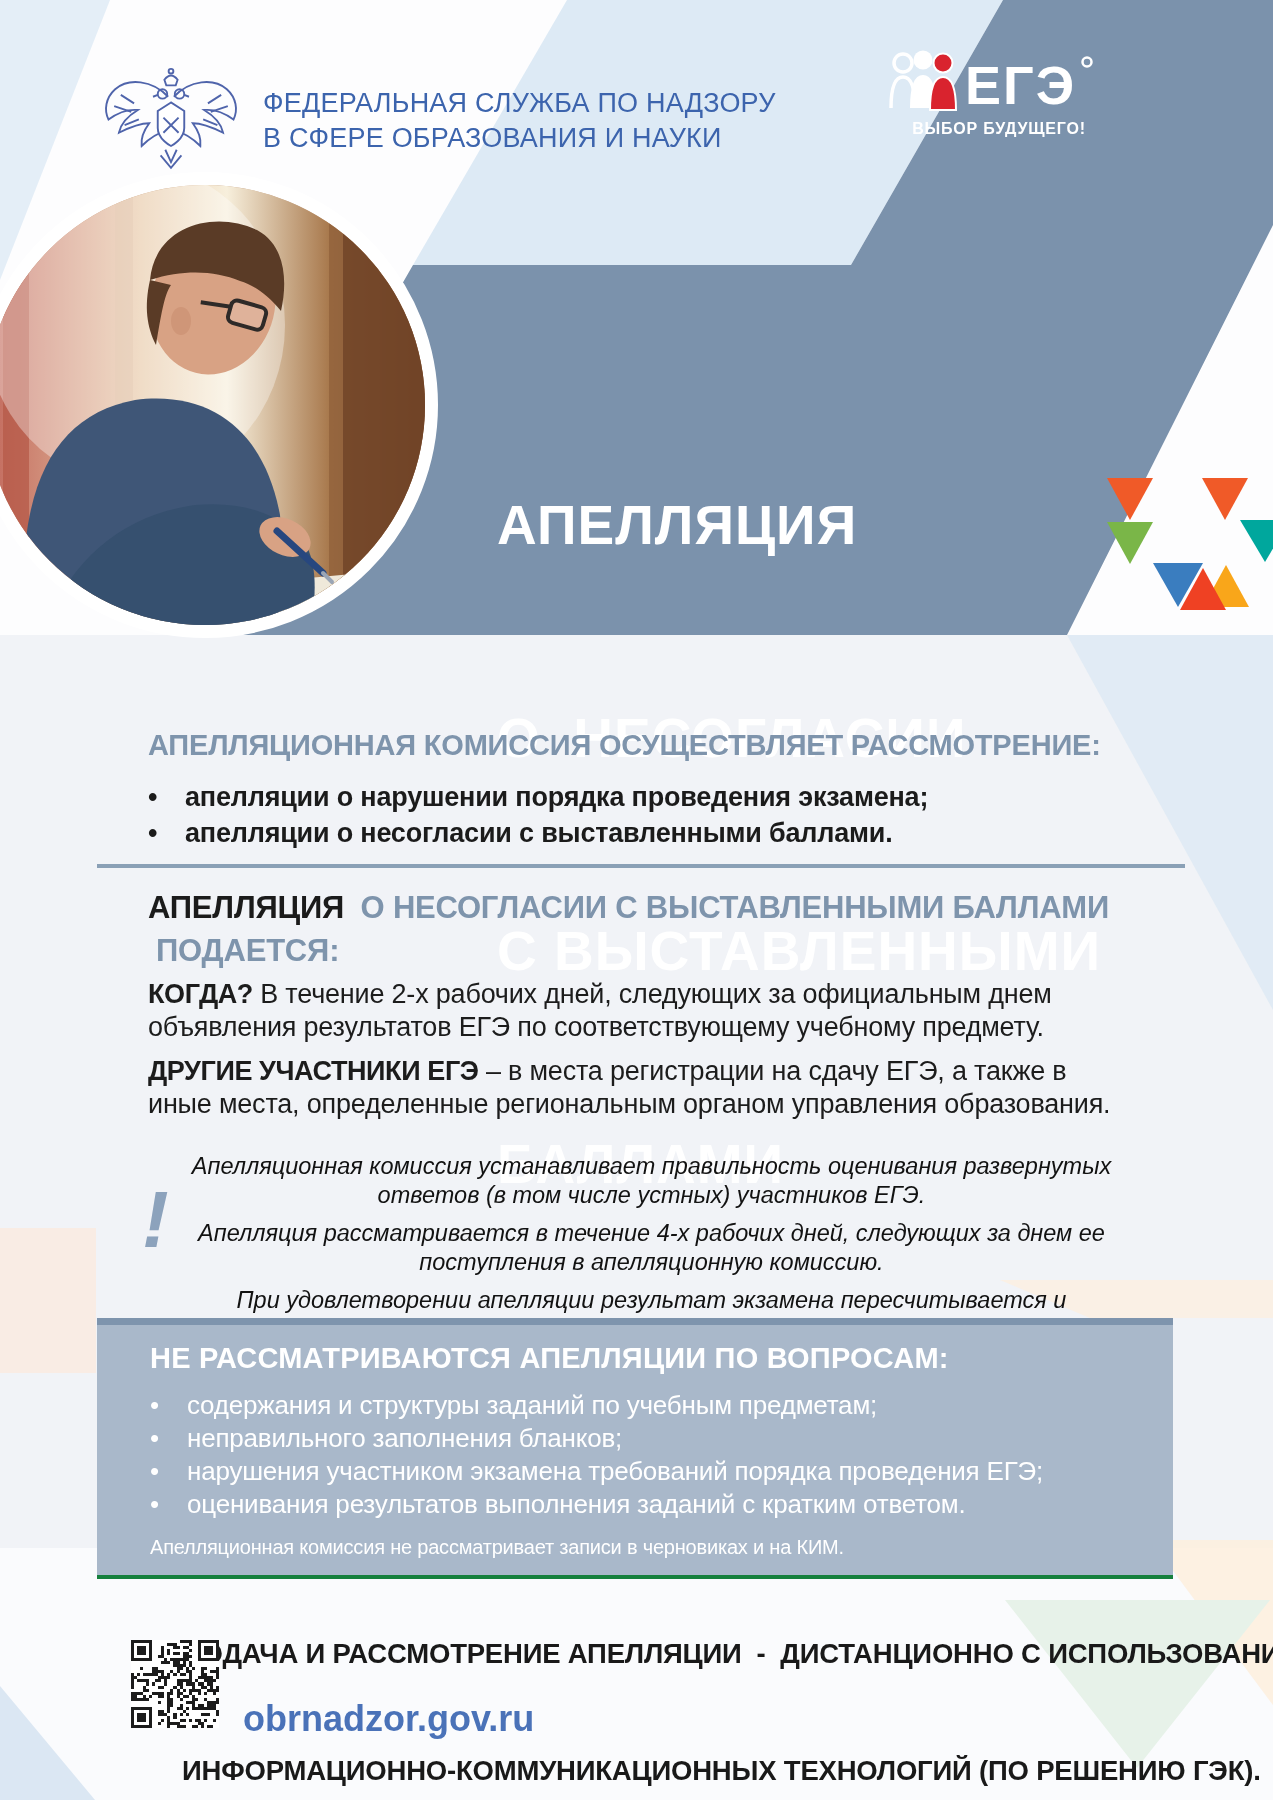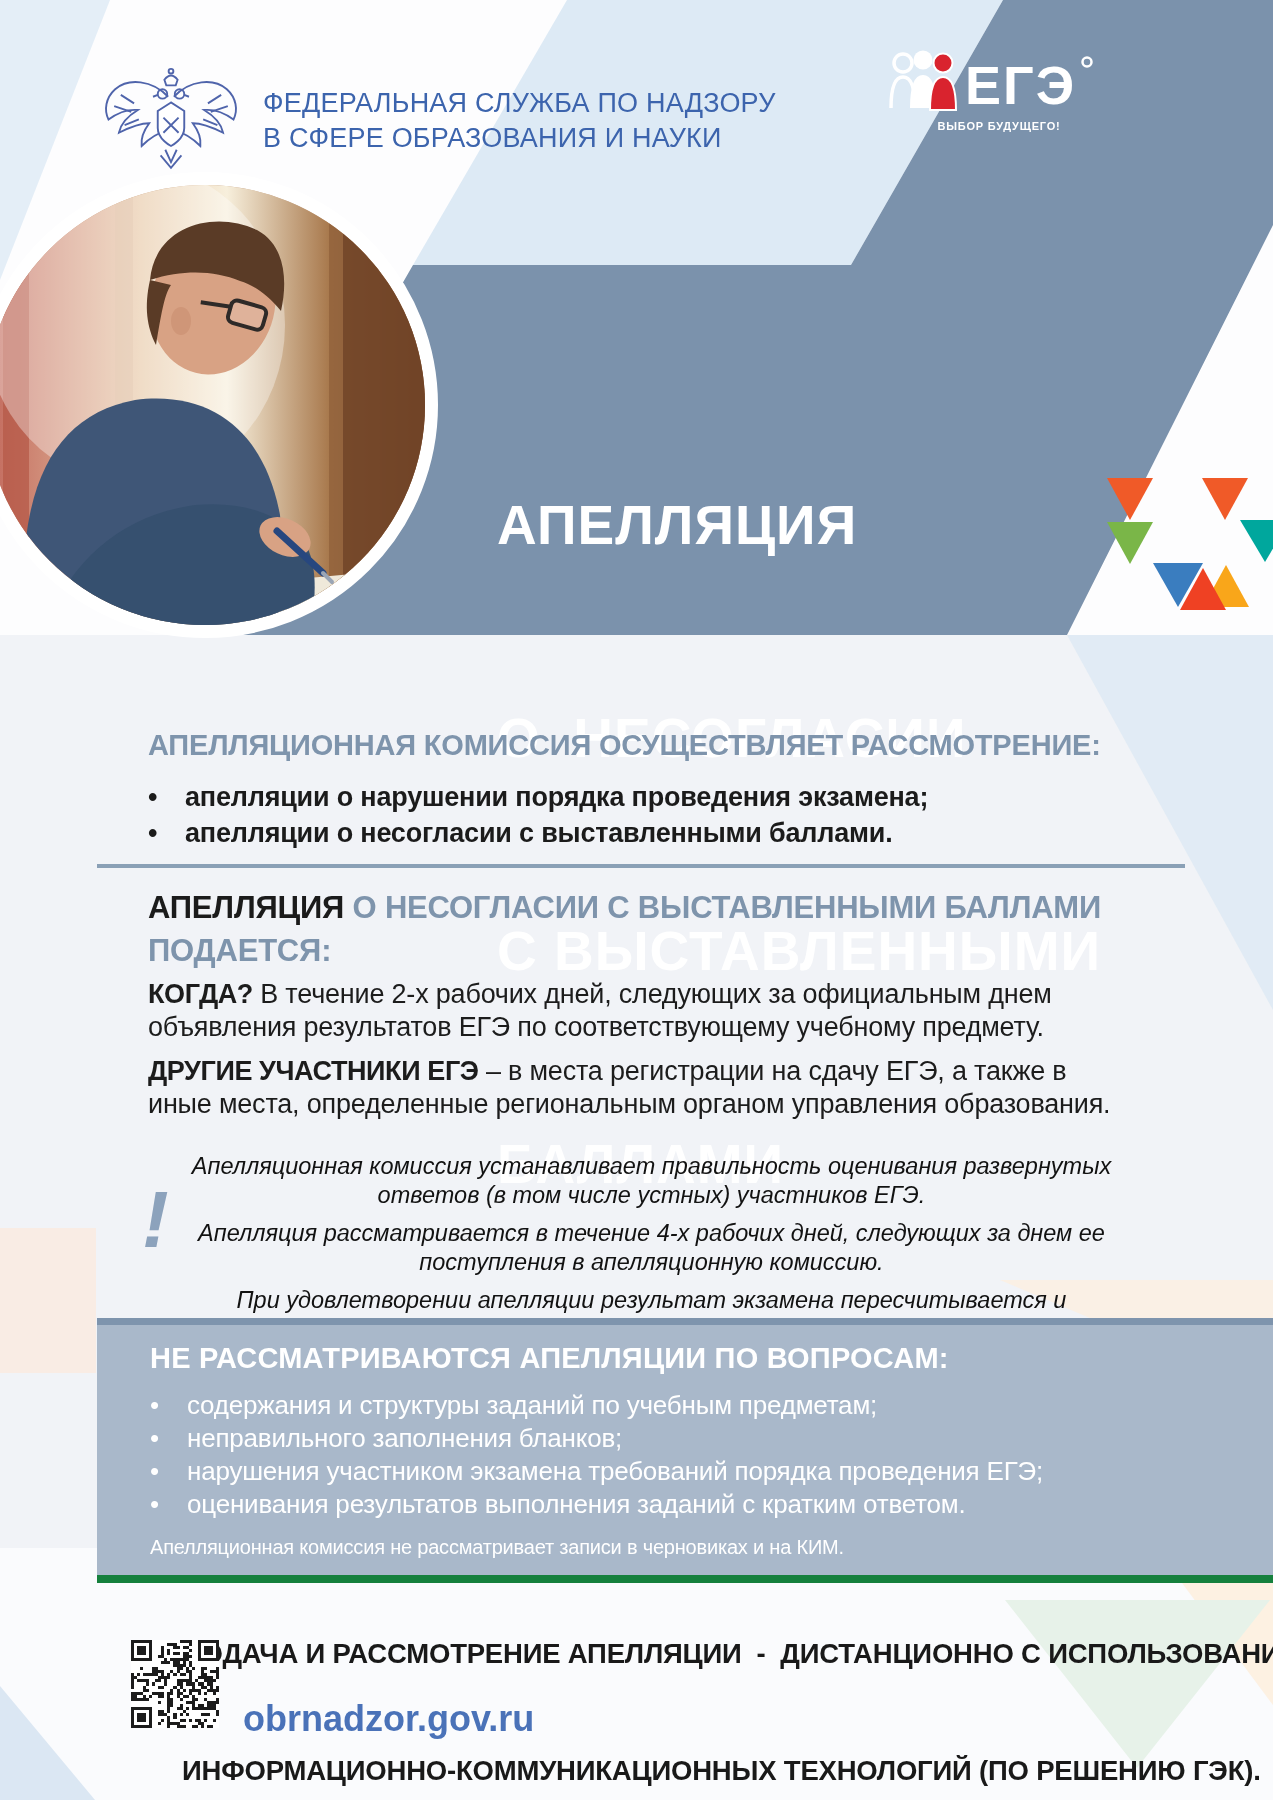--- a/index.html
+++ b/index.html
@@ -30,44 +30,44 @@
   .tri-cluster{left:1080px;top:460px;width:193px;height:160px;}
   
   .photo{left:-28px;top:172px;width:466px;height:466px;border:13px solid #fff;border-radius:50%;
      overflow:hidden;box-sizing:border-box;background:#caa98c;z-index:2;}
   .photo svg{display:block;}
   
   .emblem{left:100px;top:62px;width:142px;height:114px;}
   .org-text{left:263px;top:86px;color:#3c64ad;font-size:27px;line-height:35px;letter-spacing:.2px;z-index:3;}
   .ege-block{left:868px;top:50px;width:262px;text-align:center;z-index:3;}
   .ege-logo{width:236px;height:66px;margin:0 auto;display:block;}
-  .ege-tagline{margin-top:4px;color:#fff;font-size:11px;font-weight:bold;letter-spacing:.8px;}
+  .ege-tagline{margin-top:4px;color:#fff;font-size:16px;font-weight:bold;letter-spacing:.8px;}
   
   .title{left:497px;top:348px;color:#fff;font-size:55px;font-weight:bold;line-height:71px;
      letter-spacing:1px;z-index:3;white-space:pre;}
   
-  .h-blue{color:#7e94ac;}
+  .h-blue{color:#7e94ac;padding-left:8px;}
   .sec-commission{left:148px;top:729px;z-index:3;}
   .sec-commission .h1{font-size:29px;font-weight:bold;color:#7e94ac;white-space:nowrap;}
   .bullets{margin-top:17px;}
   .b-row{display:flex;font-size:27px;font-weight:bold;color:#1b1b1b;line-height:36px;}
   .b-dot{width:37px;flex:none;}
   .divider{left:97px;top:864px;width:1088px;height:4px;background:#8aa0b6;z-index:3;}
   .sec-appeal{left:148px;top:886px;z-index:3;font-size:31px;font-weight:bold;line-height:43px;}
   .sec-appeal .blk{color:#1b1b1b;}
   .sec-where{left:148px;top:978px;width:965px;z-index:3;font-size:27px;line-height:33px;color:#1c1c1c;}
   .sec-where p{margin:0 0 11px 0;}
   .sec-where b{letter-spacing:-0.4px;}
   .sec-note{left:142px;top:1152px;width:975px;z-index:3;display:flex;}
   .note-mark{flex:none;width:44px;font-size:80px;font-weight:bold;color:#8ca2bc;line-height:1;
      padding-top:28px;font-style:italic;}
   .note-items{flex:1;text-align:center;}
   .note-item{font-size:23.5px;line-height:29px;font-style:italic;color:#121212;margin:0 0 9px 0;letter-spacing:0;}
-  .band{left:97px;top:1318px;width:1176px;box-sizing:border-box;background:#a9b8ca;
-     border-top:7px solid #7e94ad;border-bottom:8px solid #15803d;
+  .band{left:97px;top:1318px;width:1076px;box-sizing:border-box;background:#a9b8ca;
+     border-top:7px solid #7e94ad;border-bottom:4px solid #15803d;
      padding:17px 30px 16px 53px;z-index:3;color:#fff;}
   .band .h1{font-size:29px;font-weight:bold;letter-spacing:.2px;}
   .band .b-row{color:#fff;font-size:26px;font-weight:normal;line-height:33px;}
   .band .bullets{margin-top:14px;}
   .band-footer{margin-top:15px;font-size:20px;}
   .sec-remote{left:182px;top:1556px;z-index:3;font-size:27.5px;font-weight:bold;
      line-height:39px;color:#191919;white-space:pre;}
   .qr{left:131px;top:1640px;width:88px;height:88px;z-index:3;}
   .qr svg{display:block;width:100%;height:100%;shape-rendering:crispEdges;}
   .site-link{left:243px;top:1698px;z-index:3;font-size:36px;font-weight:bold;color:#4a72b8;

